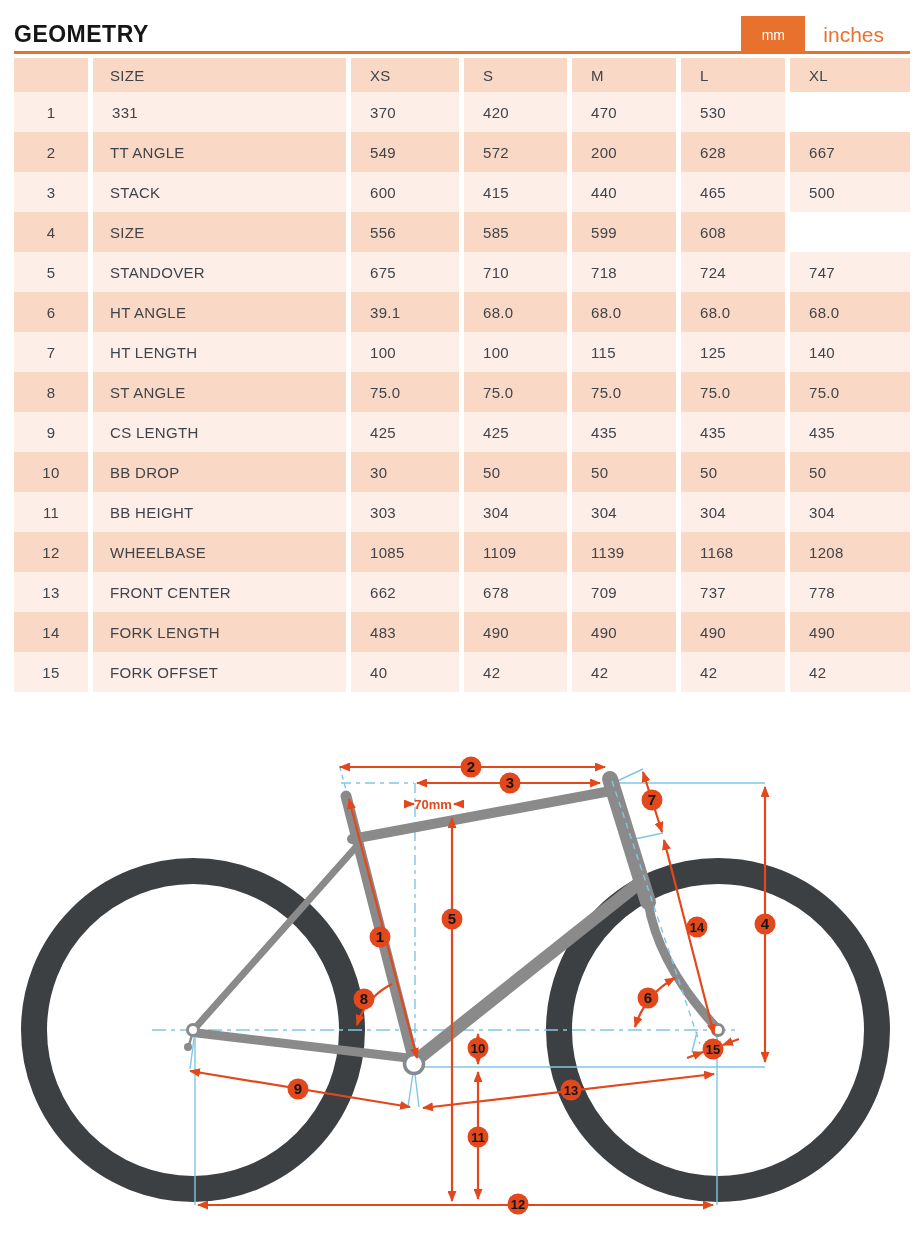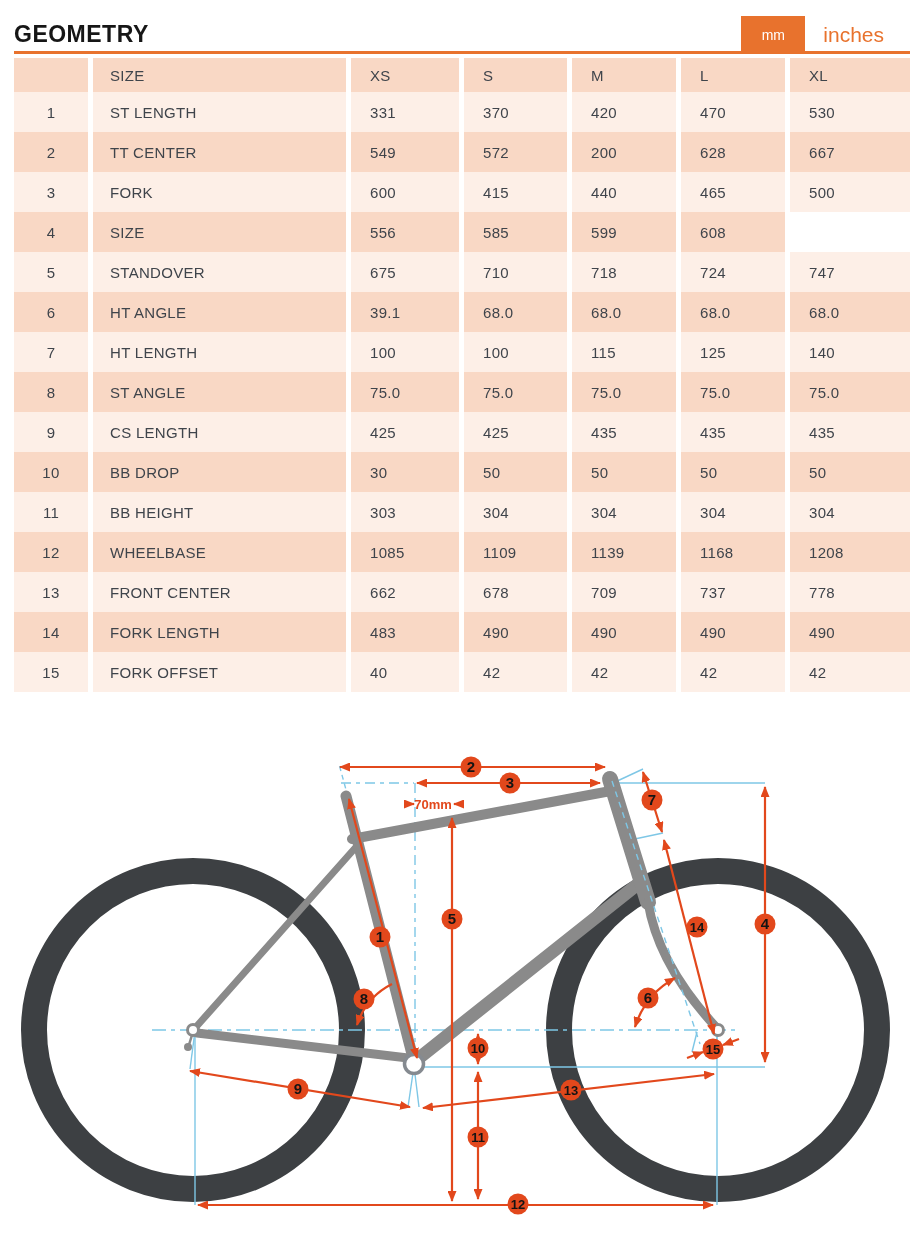--- a/index.html
+++ b/index.html
@@ -52,39 +52,38 @@
       <div class="td c1">SIZE</div>
       <div class="td c2">XS</div>
       <div class="td c3">S</div>
       <div class="td c4">M</div>
       <div class="td c5">L</div>
       <div class="td c6">XL</div>
     </div>
     <div>
         <div class="tr light">
           <div class="td c0">1</div>
-          <div class="td c1">ST LENGTH</div>
           <div class="td c2">331</div>
           <div class="td c3">370</div>
           <div class="td c4">420</div>
           <div class="td c5">470</div>
           <div class="td c6">530</div>
         </div>
         <div class="tr dark">
           <div class="td c0">2</div>
-          <div class="td c1">TT CENTER</div>
+          <div class="td c1">TT ANGLE</div>
           <div class="td c2">549</div>
           <div class="td c3">572</div>
           <div class="td c4">200</div>
           <div class="td c5">628</div>
           <div class="td c6">667</div>
         </div>
         <div class="tr light">
           <div class="td c0">3</div>
-          <div class="td c1">FORK</div>
+          <div class="td c1">STACK</div>
           <div class="td c2">600</div>
           <div class="td c3">415</div>
           <div class="td c4">440</div>
           <div class="td c5">465</div>
           <div class="td c6">500</div>
         </div>
         <div class="tr dark">
           <div class="td c0">4</div>
           <div class="td c1">SIZE</div>
           <div class="td c2">556</div>

